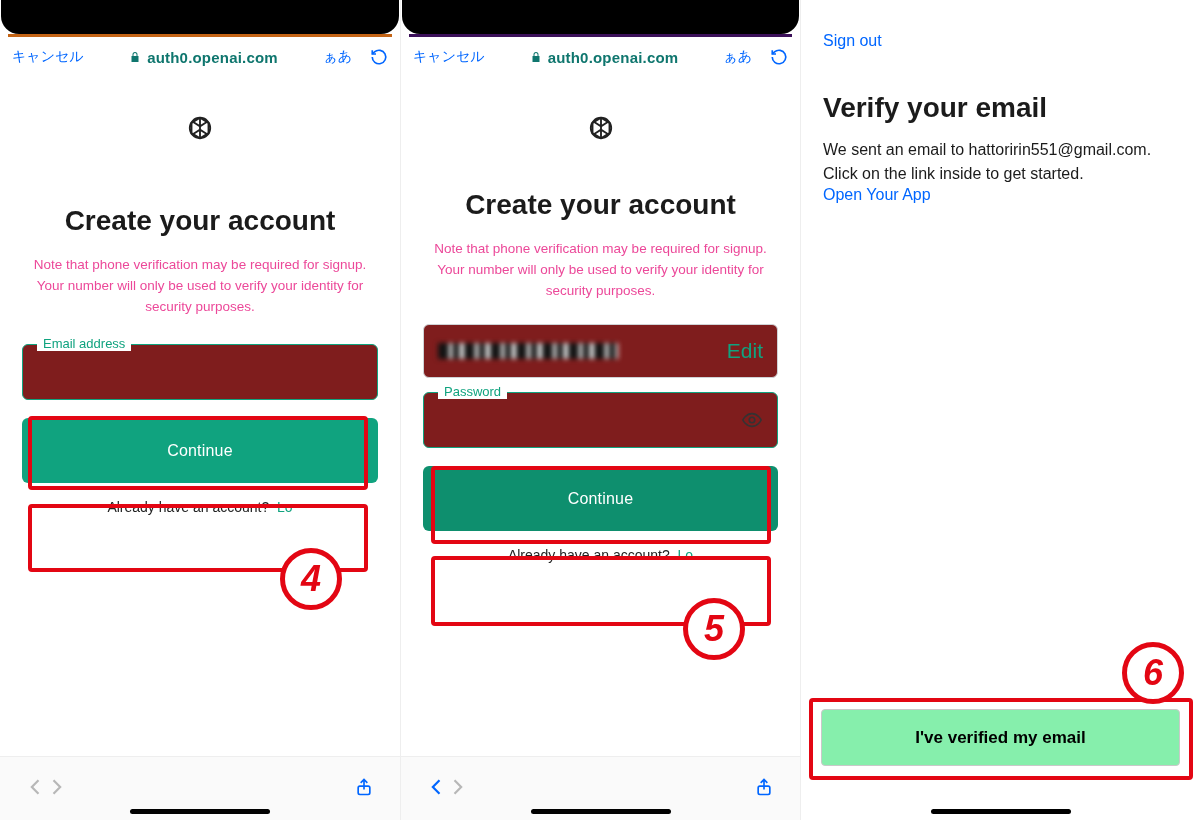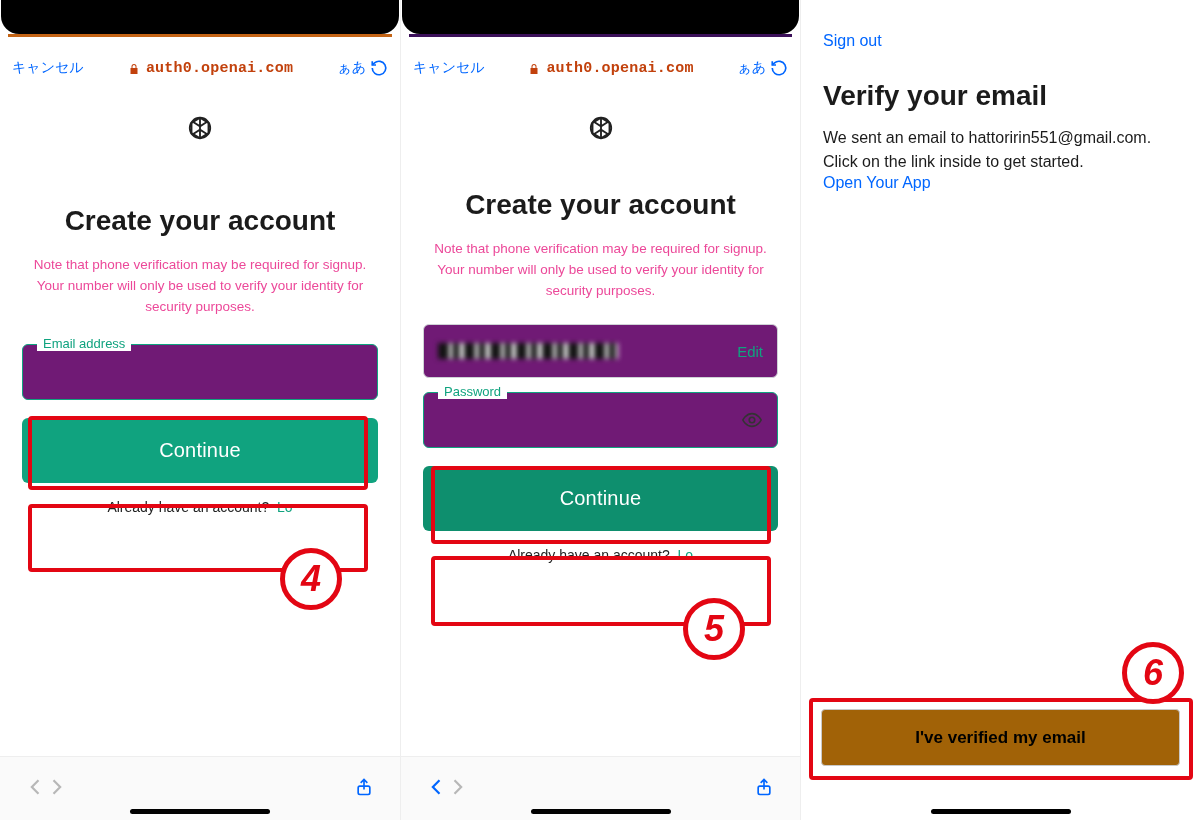--- a/index.html
+++ b/index.html
@@ -18,72 +18,72 @@
   .pane{flex:0 0 400px;width:400px;height:820px;position:relative;background:#fff;overflow:hidden;}
   .pane+.pane{border-left:1px solid #eee;}
 
   
   .device-top{height:34px;background:#000;position:relative;border-bottom-left-radius:18px;border-bottom-right-radius:18px;margin:0 1px;}
   .accent-bar{height:3px;margin:0 8px;}
   .accent-orange{background:#c46415;}
   .accent-purple{background:#3b0f59;}
 
   
-  .safari-bar{height:40px;display:flex;align-items:flex-end;gap:4px;padding:0 12px 0 12px;font-size:16px;color:var(--ios-blue);font-family:Liberation Mono, monospace;}
+  .safari-bar{height:40px;display:flex;align-items:center;gap:18px;padding:0 12px 0 12px;font-size:16px;color:var(--ios-blue);}
   .safari-bar .cancel{font-size:14px;}
-  .url-area{flex:1;display:flex;align-items:center;justify-content:center;gap:6px;color:#c2410c;font-size:15px;}
+  .url-area{flex:1;display:flex;align-items:center;justify-content:center;gap:6px;color:#0f766e;font-size:15px;}
   .url-area .domain{font-weight:600;letter-spacing:.2px;}
   .aa{font-size:14px;}
   .refresh-icon{width:18px;height:18px;}
   .lock-icon{width:12px;height:14px;}
 
   
   .logo-wrap{display:flex;justify-content:center;margin-top:34px;}
   .openai-logo{width:34px;height:34px;color:#222;}
 
   .headline{text-align:center;margin-top:58px;font-weight:700;font-size:28px;line-height:1.3;padding:0 20px;}
   .sub{margin:16px auto 0;max-width:340px;text-align:center;font-size:13.5px;line-height:1.55;color:#ec4899;}
 
   
   .form-area{margin:26px 22px 0;}
-  .field-wrap{position:relative;border:1px solid var(--teal);border-radius:6px;height:56px;display:flex;align-items:center;padding:8px 14px;background:#701a75;justify-content:flex-end;}
+  .field-wrap{position:relative;border:1px solid var(--teal);border-radius:6px;height:56px;display:flex;align-items:center;padding:8px 14px;background:#7f1d1d;justify-content:flex-end;}
   .field-wrap.neutral{border-color:var(--light-border);}
   .float-label{position:absolute;top:-9px;left:14px;background:#fff;padding:0 6px;font-size:13px;color:var(--teal);}
   .field-input{flex:1;border:0;outline:0;font-size:15px;background:transparent;}
-  .edit-link{color:var(--teal);font-size:15px;}
+  .edit-link{color:var(--teal);font-size:21px;}
   .eye-icon{width:22px;height:22px;color:#333;}
 
   .email-blur{width:180px;height:16px;filter:blur(2.4px);
     background:repeating-linear-gradient(90deg,#141414 0 11px,#fff 11px 14px,#2a2a2a 14px 22px,#fff 22px 26px);}
 
-  .primary-btn{margin-top:18px;height:65px;border-radius:6px;background:var(--teal);color:#fff;display:flex;align-items:center;justify-content:center;font-size:20px;letter-spacing:.2px;border:0;width:100%;}
+  .primary-btn{margin-top:18px;height:65px;border-radius:6px;background:var(--teal);color:#fff;display:flex;align-items:center;justify-content:center;font-size:16px;letter-spacing:.2px;border:0;width:100%;}
 
   .already{margin-top:16px;text-align:center;font-size:14px;color:#222;}
   .already .login-link{color:var(--teal);}
 
   
   .hl{border:4px solid var(--red);position:absolute;border-radius:4px;pointer-events:none;}
 
   
   .step-badge{position:absolute;width:62px;height:62px;border-radius:50%;border:5px solid var(--red);background:#fff;display:flex;align-items:center;justify-content:center;font-size:36px;font-weight:800;color:var(--red);font-style:italic;pointer-events:none;}
 
   
   .bottom-nav{position:absolute;bottom:0;left:0;right:0;height:64px;display:flex;align-items:center;justify-content:space-between;padding:0 26px;background:#fafafa;border-top:1px solid #eee;}
   .bottom-nav svg{width:20px;height:20px;color:var(--ios-blue);}
   .bottom-nav .dim svg{color:#b7b7b7;}
   .home-indicator{position:absolute;bottom:6px;left:50%;transform:translateX(-50%);width:140px;height:5px;border-radius:3px;background:#000;}
 
   
   .p3{padding:32px 22px 0;font-size:16px;}
   .p3 .signout{color:var(--ios-blue);font-size:16px;}
-  .p3 h1{margin:30px 0 14px;font-size:28px;font-weight:800;}
+  .p3 h1{margin:42px 0 14px;font-size:28px;font-weight:800;}
   .p3 .body{line-height:1.5;margin-bottom:0;}
   .p3 .link{color:var(--ios-blue);display:block;margin-bottom:20px;font-size:16px;}
 
-  .verified-btn{position:absolute;left:20px;right:20px;bottom:54px;height:57px;border:1px solid #c9c9c9;border-radius:4px;background:#a16207;display:flex;align-items:center;justify-content:center;font-size:17px;font-weight:600;color:#000;}
+  .verified-btn{position:absolute;left:20px;right:20px;bottom:54px;height:57px;border:1px solid #c9c9c9;border-radius:4px;background:#86efac;display:flex;align-items:center;justify-content:center;font-size:17px;font-weight:600;color:#000;}
 </style>
 </head>
 <body>
 
 <div class="stage">
 
   <div class="pane">
     <div class="device-top"></div>
     <div class="accent-bar accent-orange"></div>
 

